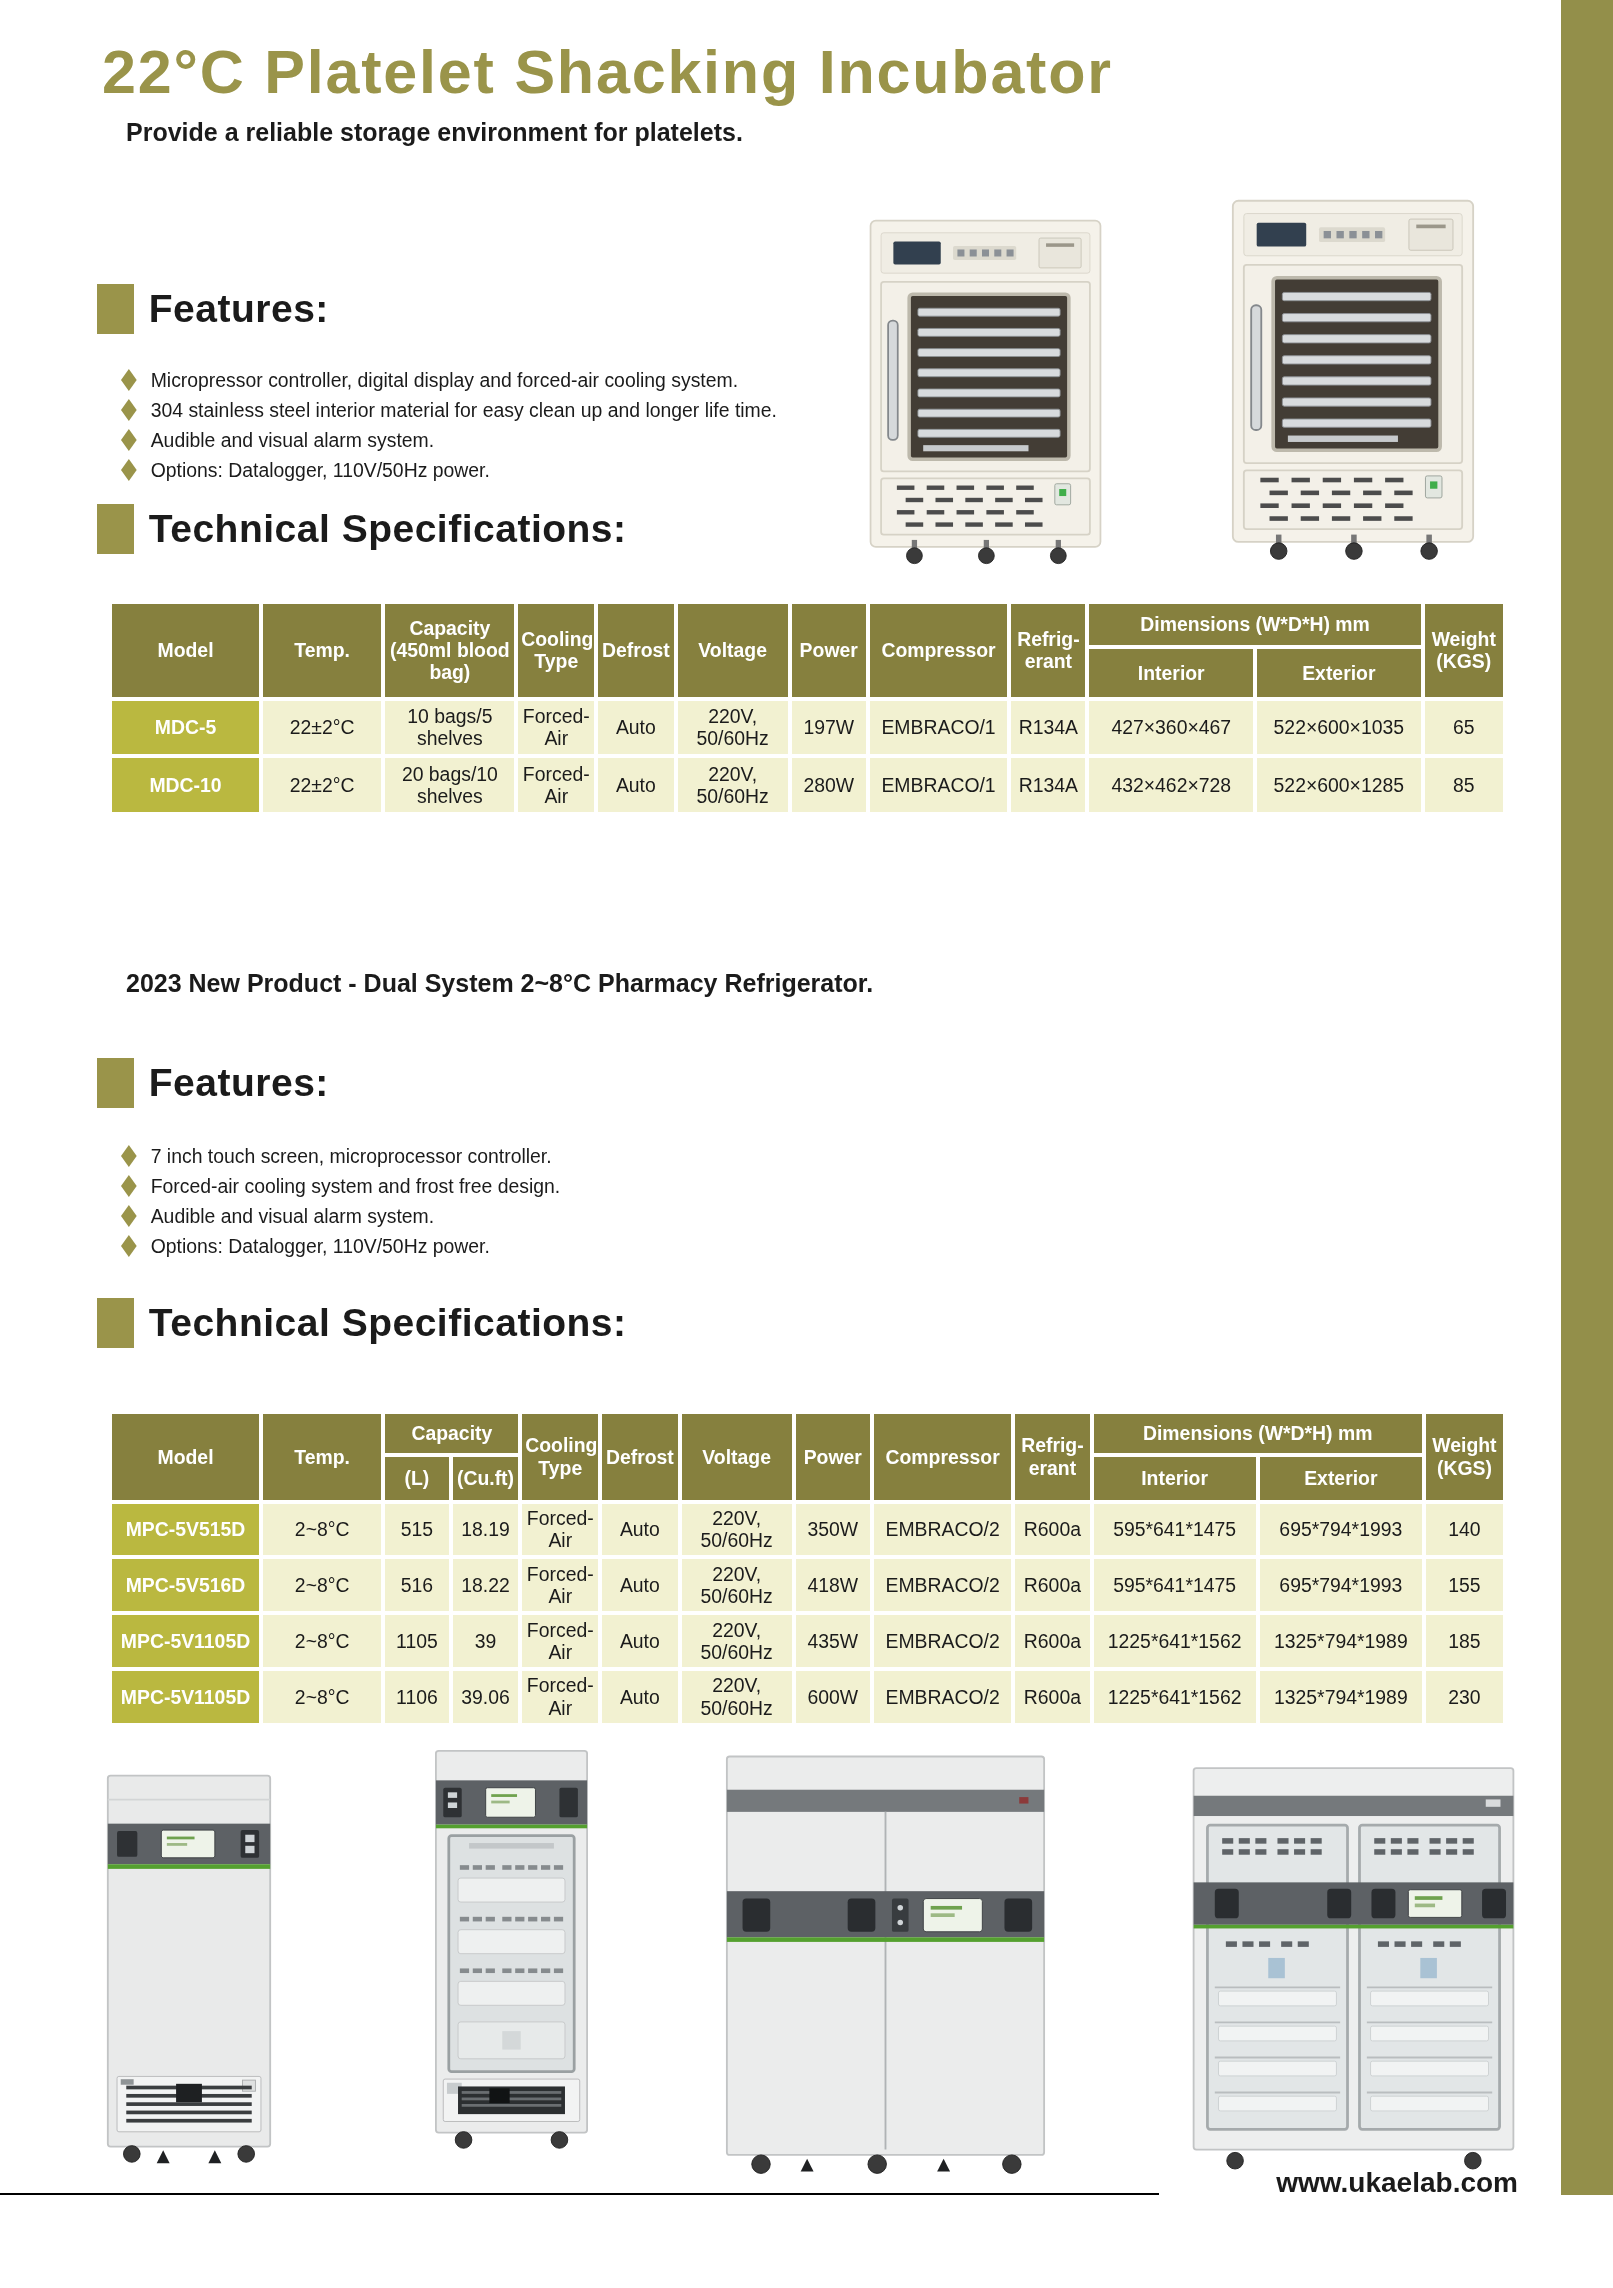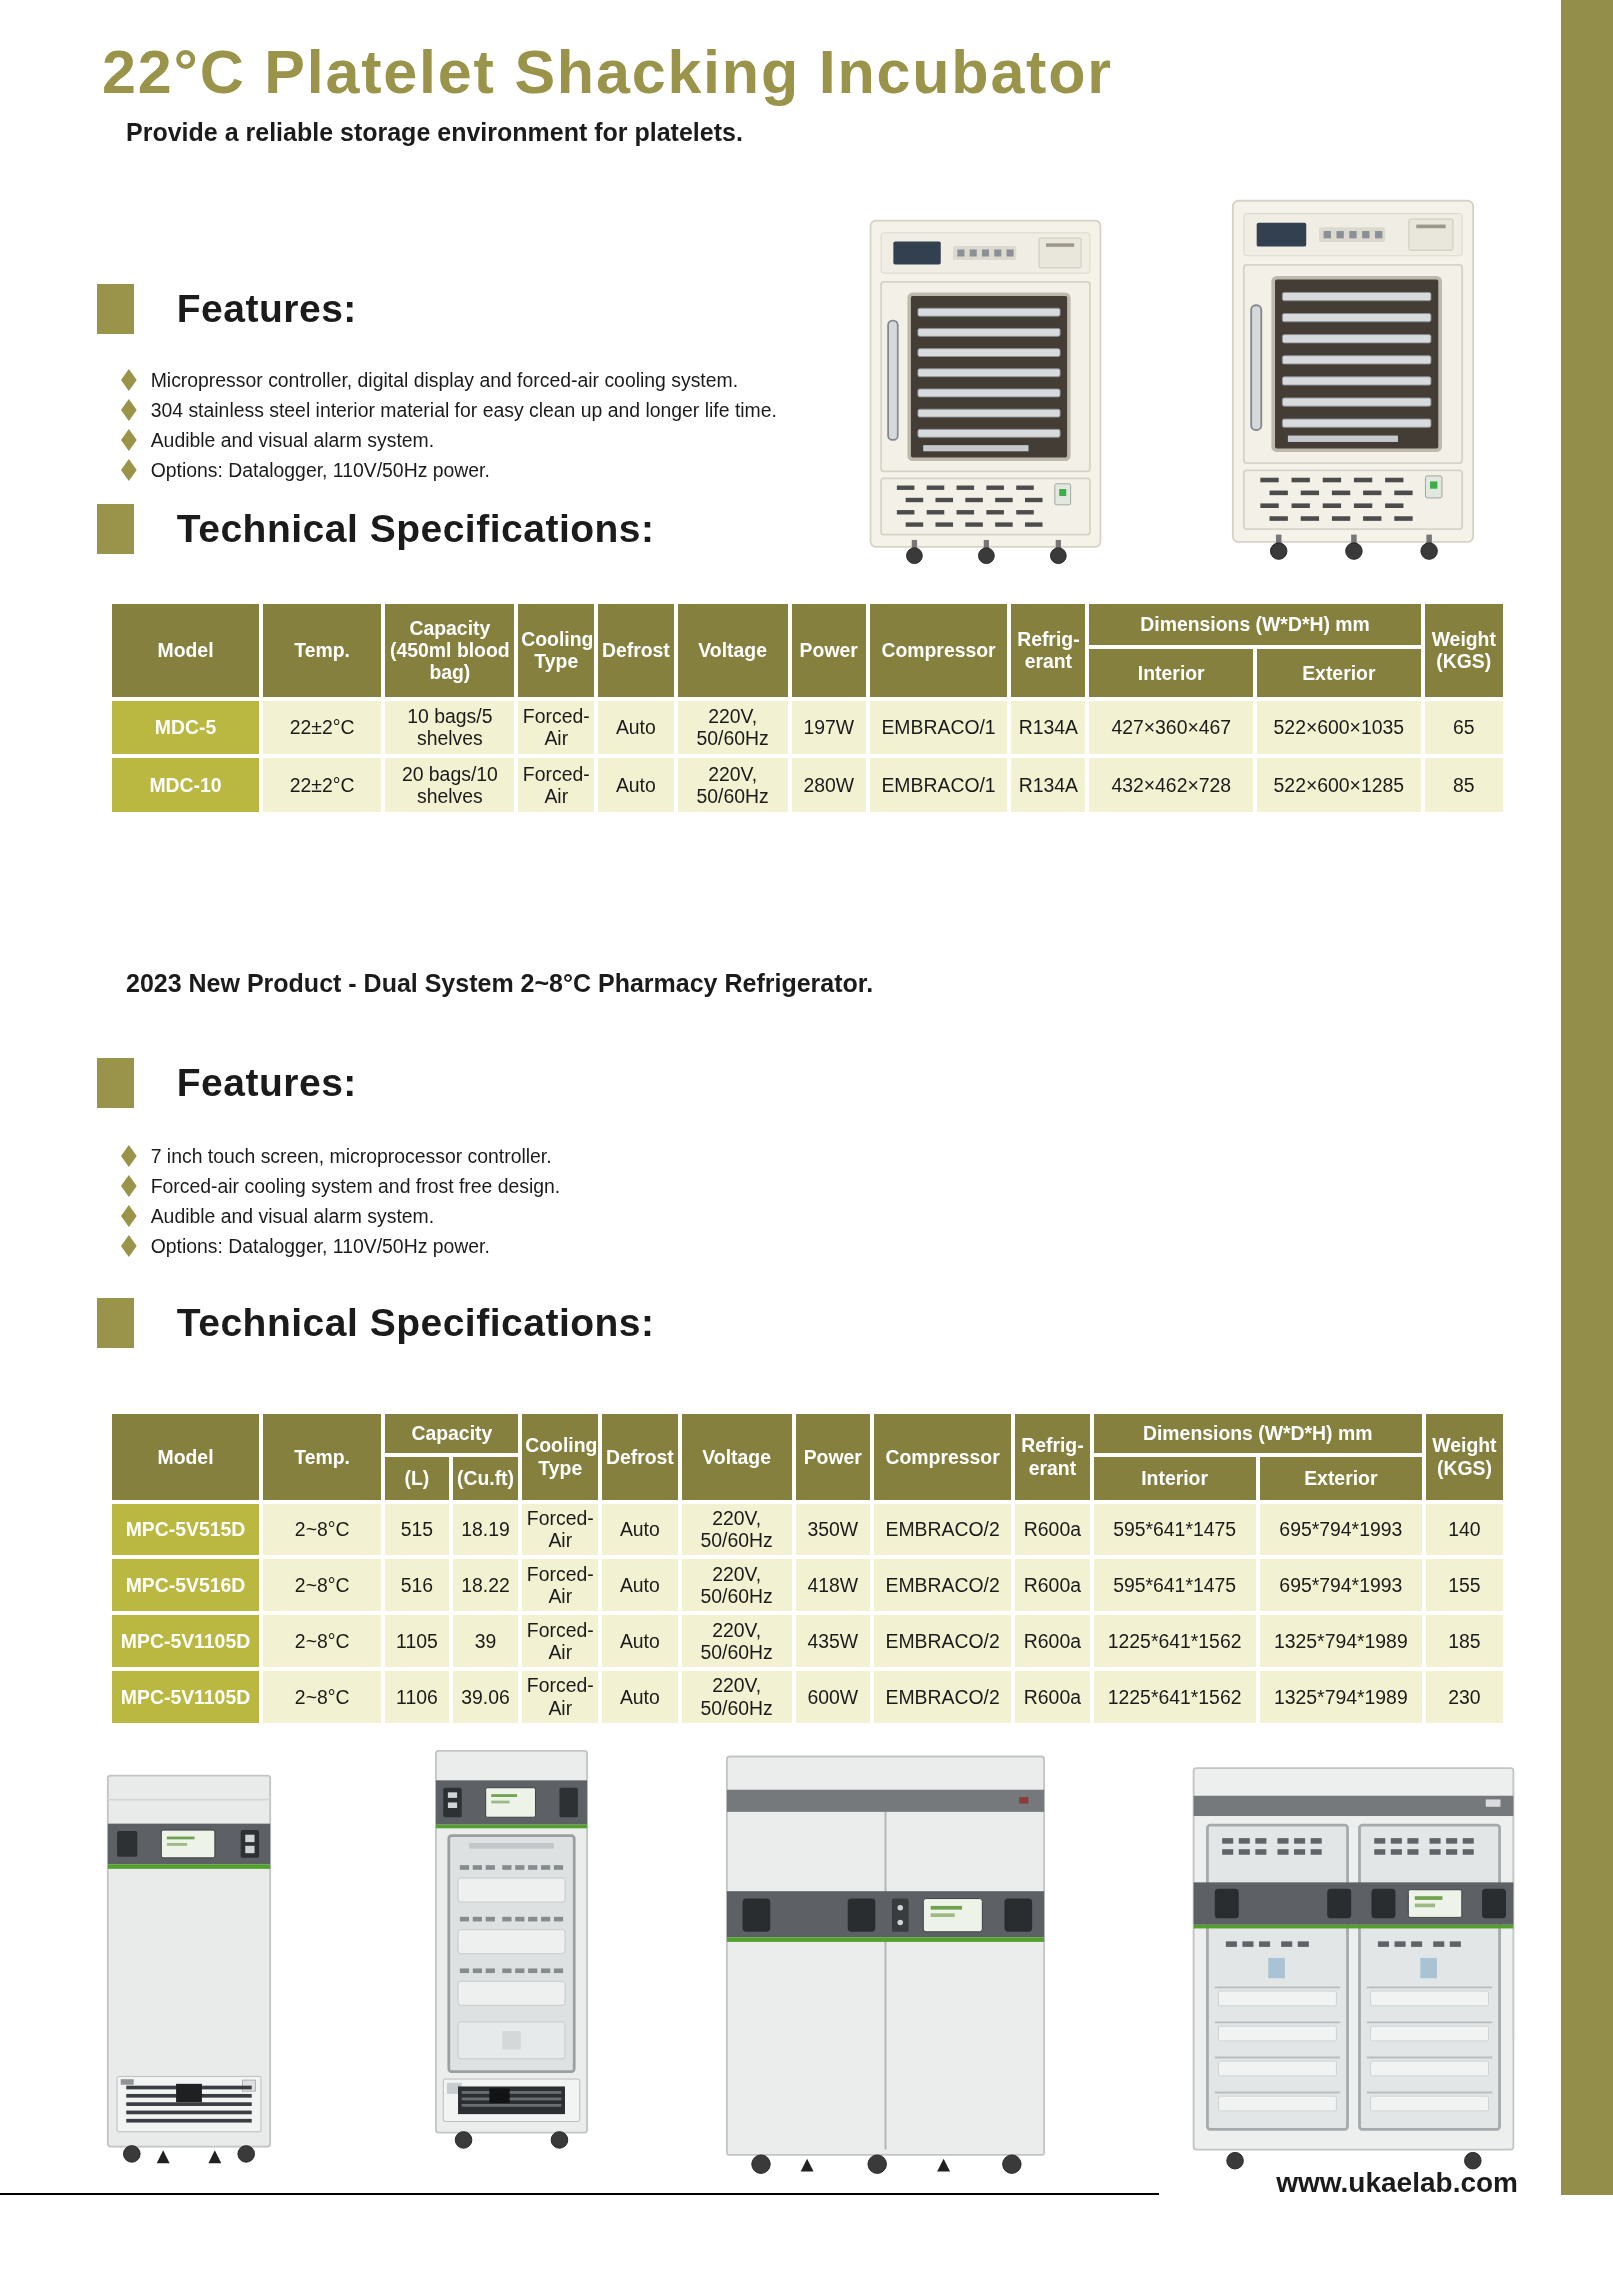--- a/index.html
+++ b/index.html
@@ -9,21 +9,21 @@
   
   .side-band{position:absolute;left:1561px;top:0;width:53px;height:2289px;background:#938f4a;}
 
   
   .big-title{position:absolute;left:102px;font-size:61px;font-weight:bold;letter-spacing:1.8px;color:#9a944a;white-space:nowrap;}
   .subtitle{position:absolute;left:104px;font-size:25px;font-weight:bold;color:#1b1b1b;white-space:nowrap;margin-left:22px;}
 
   
   .heading{position:absolute;display:flex;align-items:center;gap:14.8px;}
   .heading .sq{width:37px;height:50px;background:#9a944a;flex:0 0 auto;}
-  .heading .htxt{font-size:39px;font-weight:bold;color:#1b1b1b;letter-spacing:0.5px;white-space:nowrap;margin-left:28px;}
+  .heading .htxt{font-size:39px;font-weight:bold;color:#1b1b1b;letter-spacing:0.5px;white-space:nowrap;}
 
   
   .bullets{position:absolute;left:121px;}
   .bullet{display:flex;align-items:center;height:30px;}
   .diamond{width:15.7px;height:22px;background:#9a944a;margin-right:14px;flex:0 0 auto;
            clip-path:polygon(50% 0,100% 50%,50% 100%,0 50%);}
   .bullet .btxt{font-size:19.4px;color:#1b1b1b;white-space:nowrap;}
 
   
   .spec-wrap{position:absolute;left:108px;width:1399px;}

